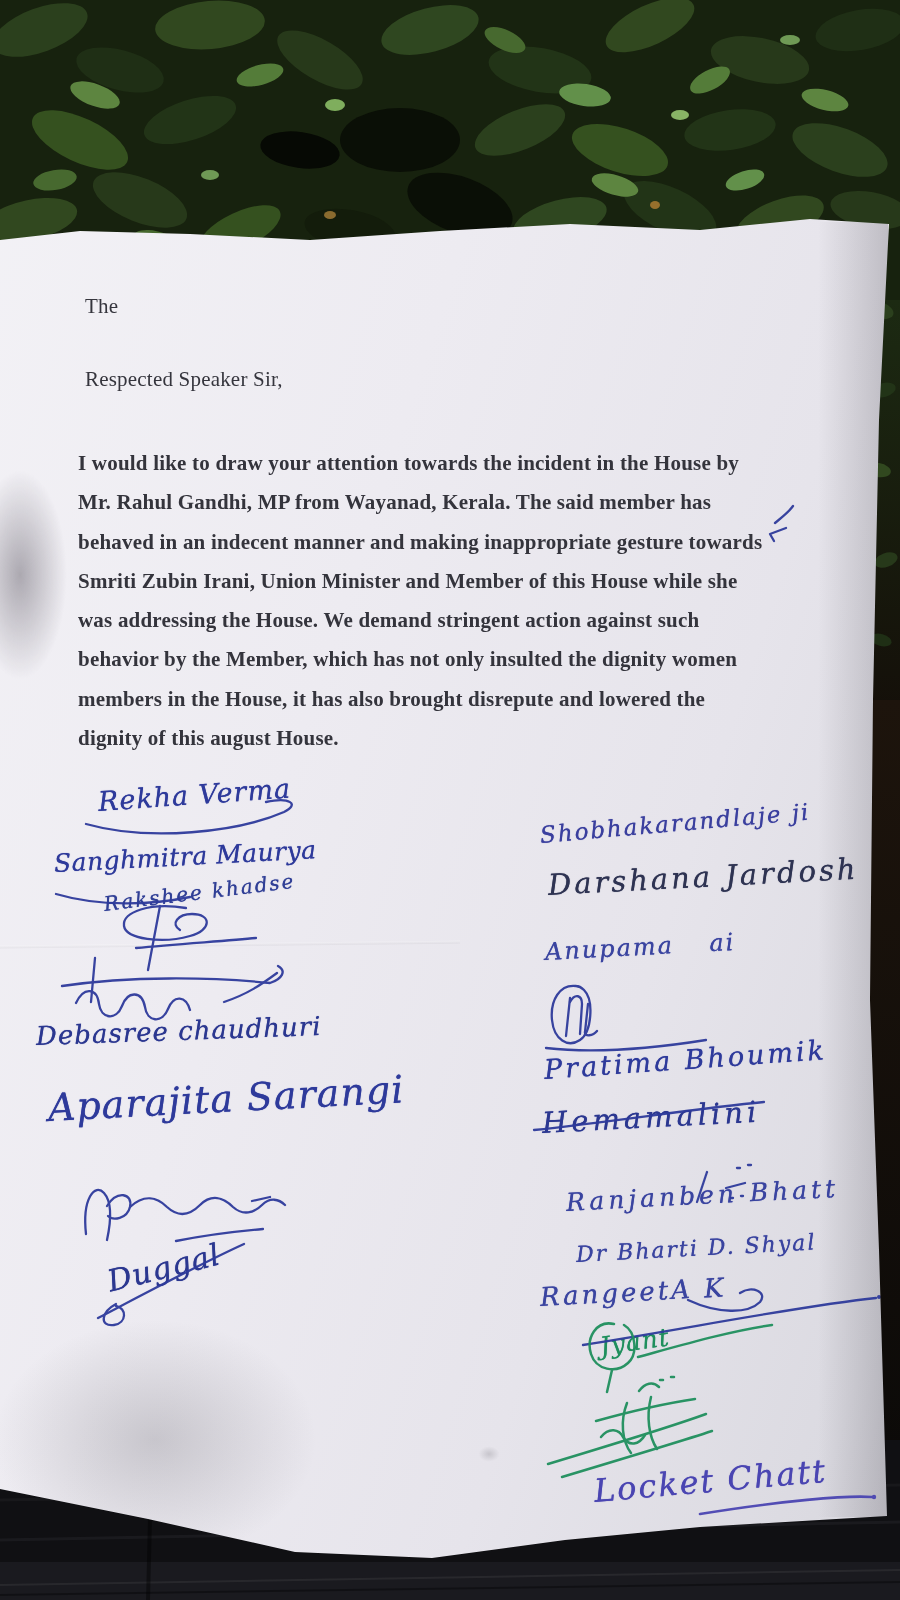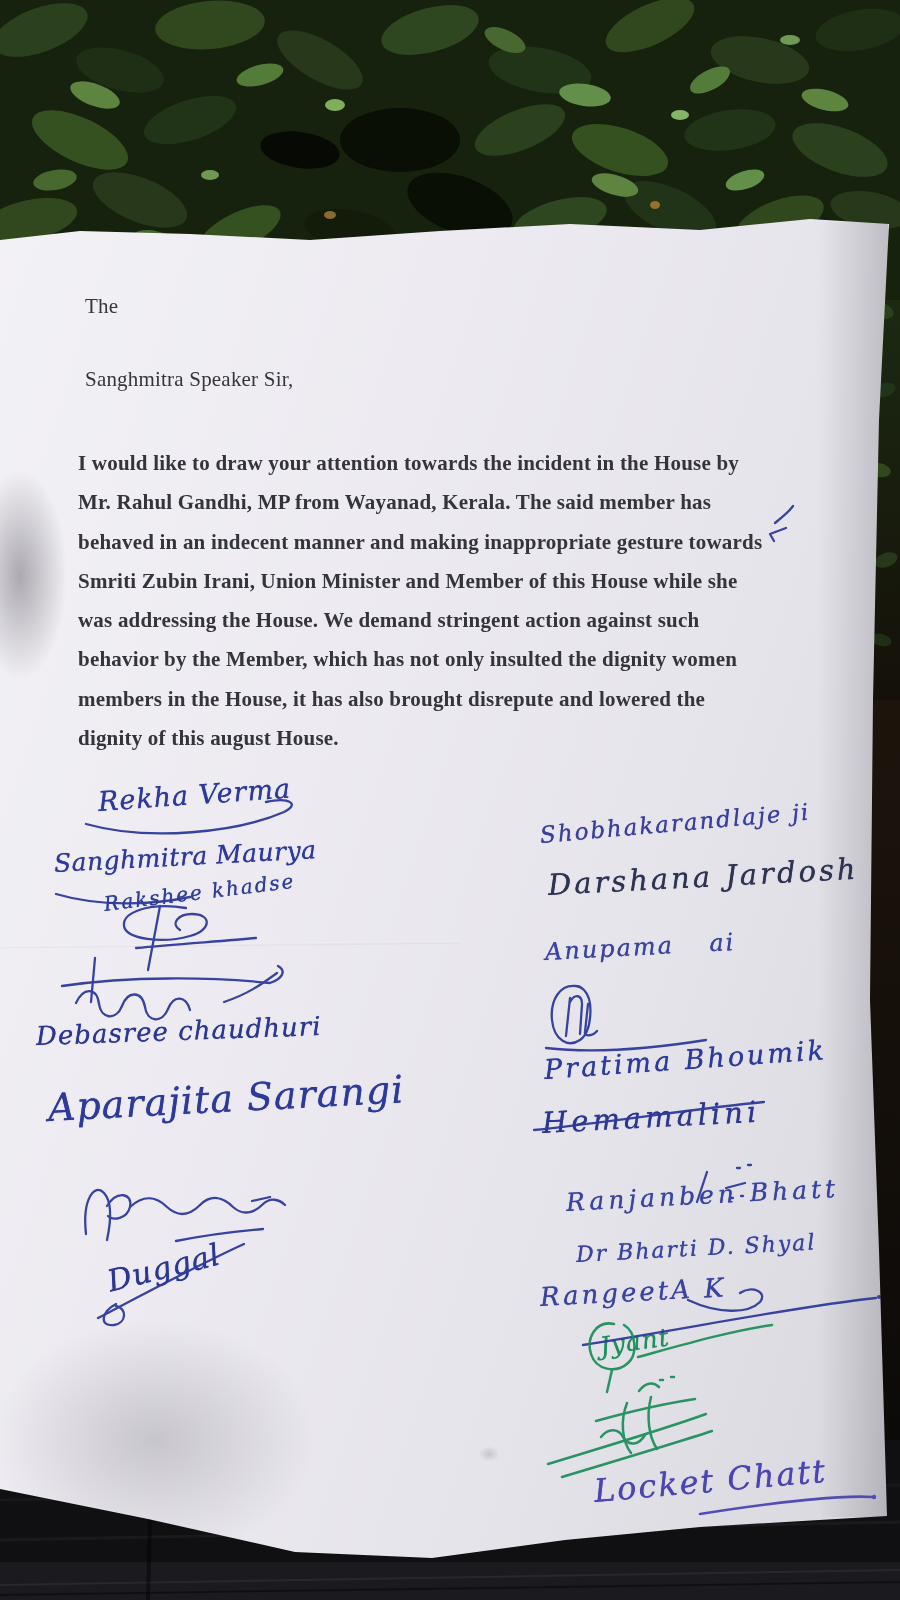--- a/index.html
+++ b/index.html
@@ -110,21 +110,21 @@
   </svg>
 
   <div class="paper">
     <div class="shade shade-finger"></div>
     <div class="shade shade-right"></div>
     <div class="shade shade-bl"></div>
     <div class="shade crease-h"></div>
     <div class="shade dimple"></div>
 
     <div class="ptext heading">The</div>
-    <div class="ptext salutation">Sanghmitra Speaker Sir,</div>
+    <div class="ptext salutation">Respected Speaker Sir,</div>
     <div class="ptext bodytext">I would like to draw your attention towards the incident in the House by
 Mr. Rahul Gandhi, MP from Wayanad, Kerala. The said member has
 behaved in an indecent manner and making inappropriate gesture towards
 Smriti Zubin Irani, Union Minister and Member of this House while she
 was addressing the House. We demand stringent action against such
 behavior by the Member, which has not only insulted the dignity women
 members in the House, it has also brought disrepute and lowered the
 dignity of this august House.</div>
 
     <div class="sig" style="left:98px;top:786px;font-size:27px;color:#2e3a9b;transform:rotate(-4deg);letter-spacing:1px;">Rekha Verma</div>

